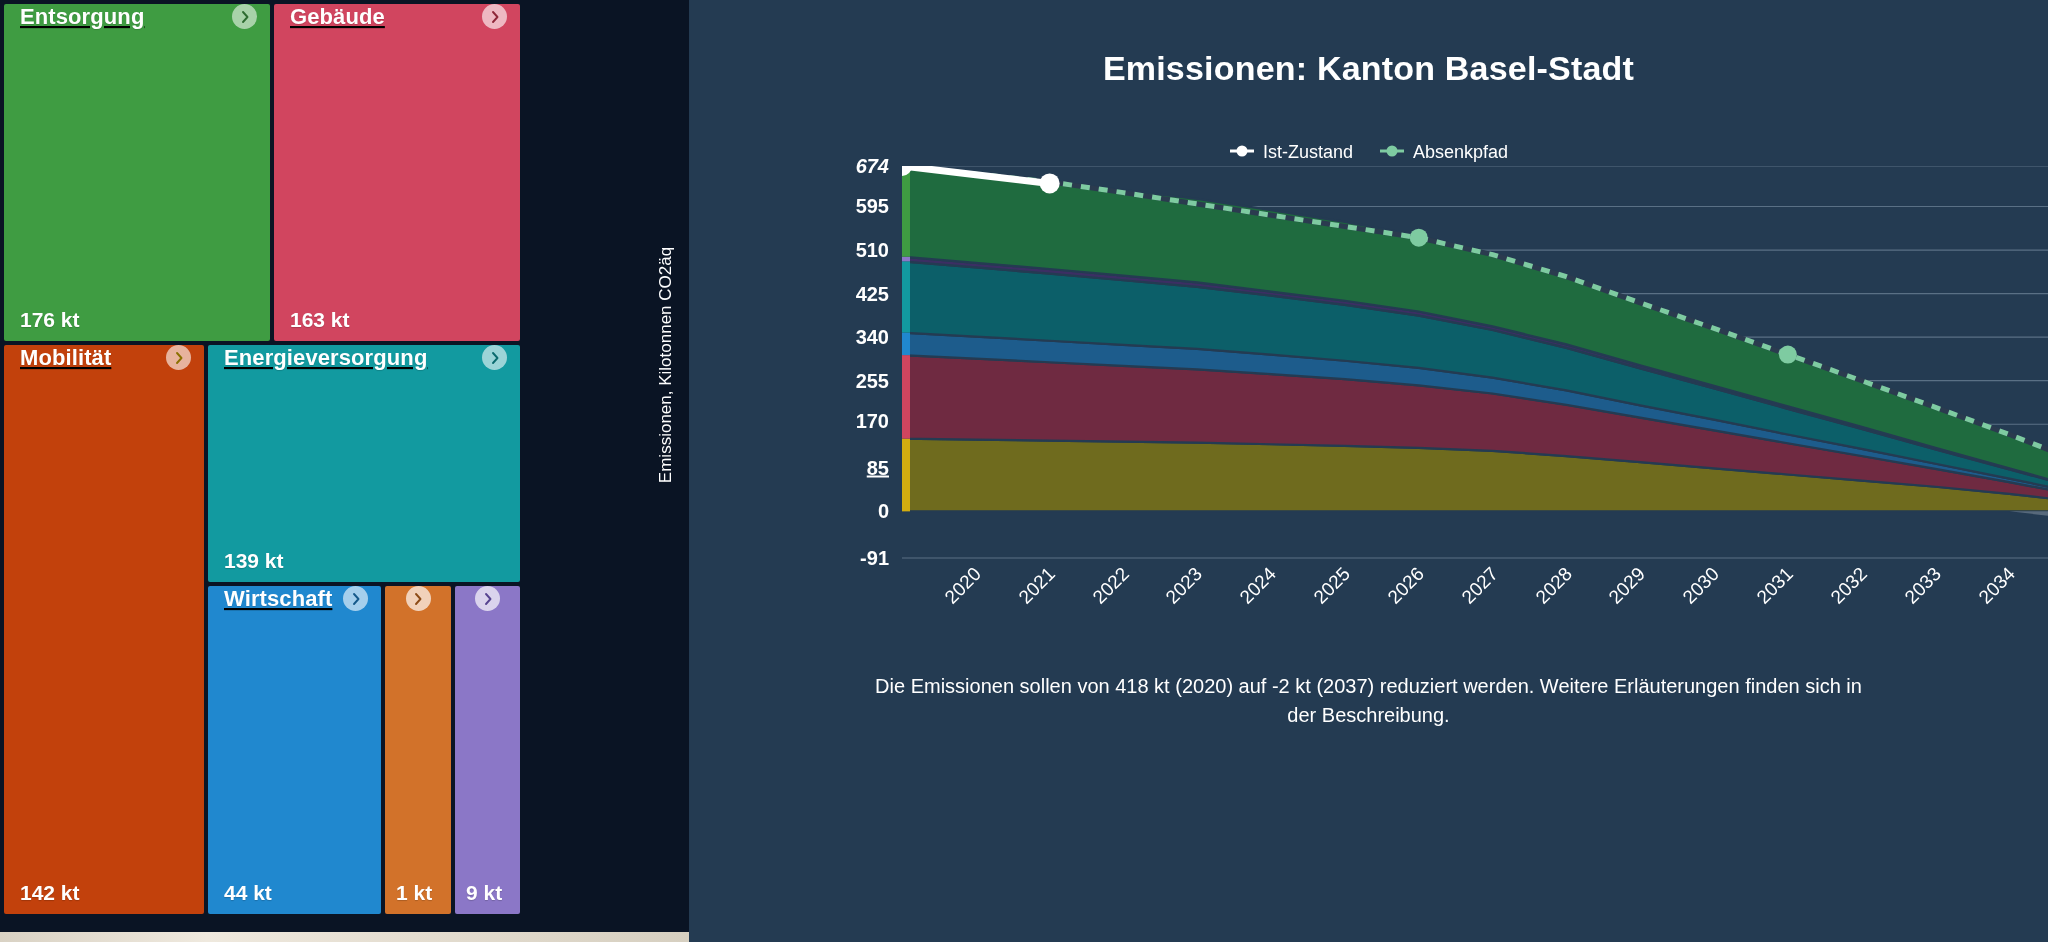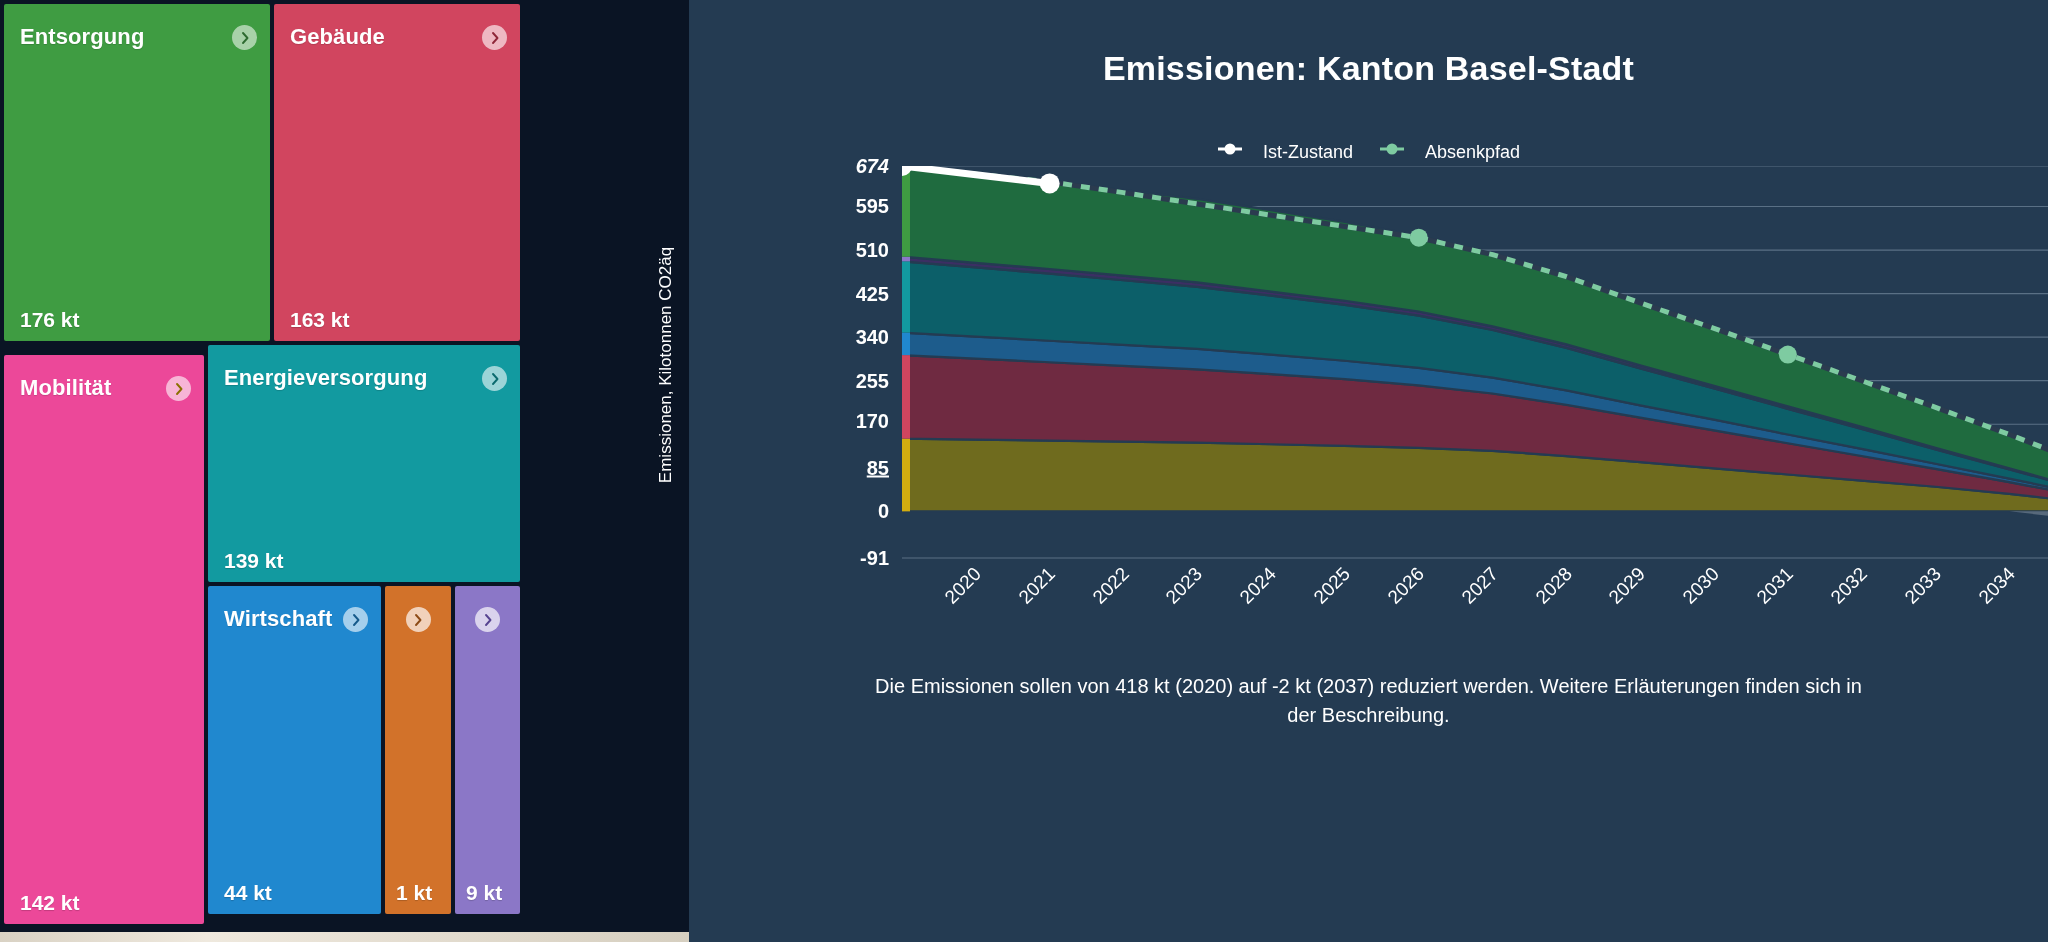--- a/index.html
+++ b/index.html
@@ -21,22 +21,23 @@
   }
   .tile{
     position:absolute;
     border-radius:2px;
     overflow:hidden;
     cursor:pointer;
   }
   .tile-head{
     position:absolute; top:0; left:0; right:0;
     height:46px;
-    display:flex; align-items:flex-end; justify-content:space-between;
+    display:flex; align-items:flex-start; justify-content:space-between;
     padding:0 13px 0 16px;
+    text-decoration:underline;
   }
   .tile-name{
     color:#ffffff;
     font-size:22px;
     font-weight:bold;
     letter-spacing:.1px;
     white-space:nowrap;
     text-shadow:0 1px 1px rgba(0,0,0,.15);
   }
   .chev{
@@ -66,21 +67,21 @@
     text-align:center;
     color:#ffffff;
     font-size:34px; font-weight:bold;
     letter-spacing:.2px;
   }
   #legend{
     position:absolute; top:142px; left:0; right:0;
     display:flex; align-items:center; justify-content:center;
     gap:26px;
   }
-  .legend-item{ display:flex; align-items:flex-start; gap:20px; cursor:pointer; }
+  .legend-item{ display:flex; align-items:center; gap:8px; cursor:pointer; }
   .legend-item span.lbl{ color:#ffffff; font-size:18px; }
   .legend-mark{ display:block; }
 
   
   #plot{
     position:absolute;
     left:213px;  
     top:166px;
     width:1255px;
     height:392px;
@@ -166,21 +167,21 @@
         <div class="tile-head">
           <div class="tile-name">Gebäude</div>
           <div class="chev" style="background: rgba(255, 255, 255, 0.62);">
             <svg width="10" height="14" viewBox="0 0 10 14" fill="none">
               <path d="M3 2 L7.5 7 L3 12" stroke="#8e2638" stroke-width="1.9" stroke-linecap="round" stroke-linejoin="round"></path>
             </svg>
           </div>
         </div>
         <div class="tile-val">163 kt</div>
       </div>
-      <div class="tile" style="left: 4px; top: 355px; width: 200px; height: 569px; background: #ec4899;">
+      <div class="tile" style="left: 4px; top: 345px; width: 200px; height: 569px; background: #c2410c;">
         <div class="tile-head">
           <div class="tile-name">Mobilität</div>
           <div class="chev" style="background: rgba(255, 255, 255, 0.6);">
             <svg width="10" height="14" viewBox="0 0 10 14" fill="none">
               <path d="M3 2 L7.5 7 L3 12" stroke="#8a7000" stroke-width="1.9" stroke-linecap="round" stroke-linejoin="round"></path>
             </svg>
           </div>
         </div>
         <div class="tile-val">142 kt</div>
       </div>

